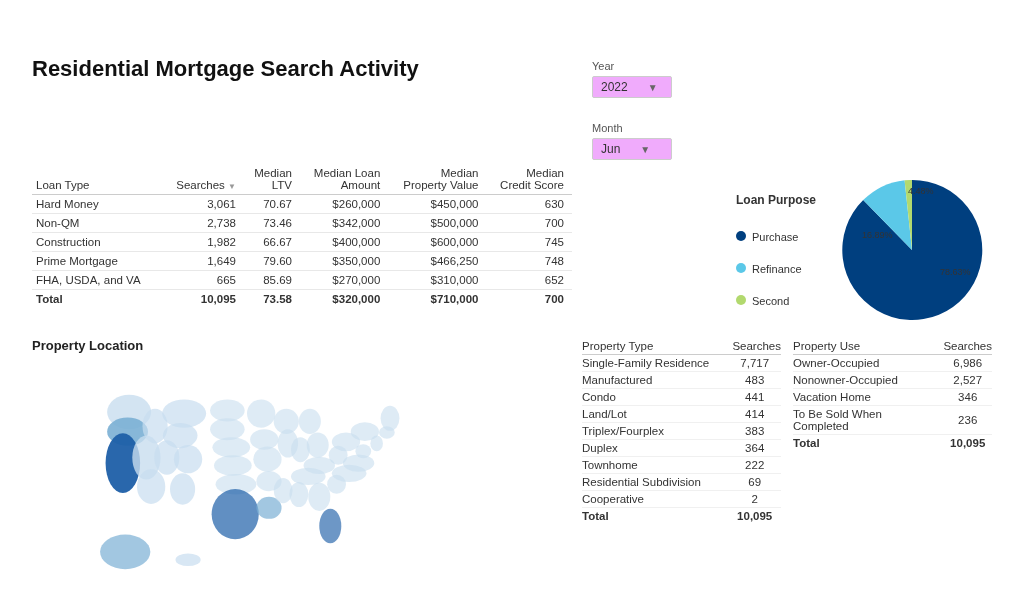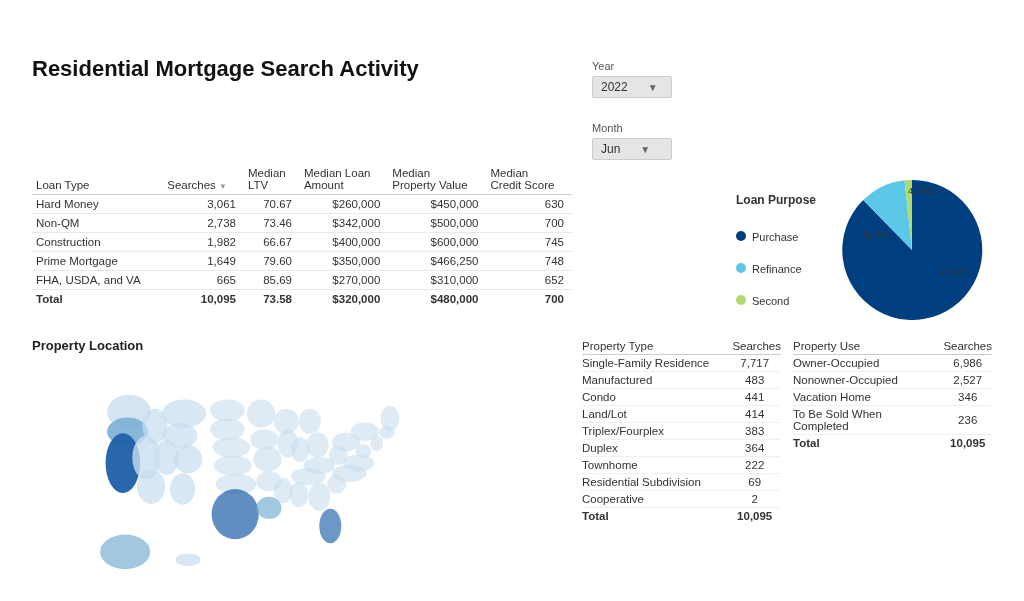--- a/index.html
+++ b/index.html
@@ -50,21 +50,21 @@
       font-size: 11px;
       color: #555;
       font-weight: 500;
     }
     .filter-select {
       display: flex;
       align-items: center;
       border: 1px solid #ccc;
       border-radius: 2px;
       padding: 3px 8px;
-      background: #e5e5e5;
+      background: #f0abfc;
       min-width: 80px;
       cursor: pointer;
       font-size: 12px;
       gap: 20px;
     }
     .filter-select .chevron {
       color: #666;
       font-size: 10px;
     }
     
@@ -72,21 +72,21 @@
       grid-column: 1;
       grid-row: 2;
       padding-top: 4px;
     }
     .loan-table {
       width: 100%;
       border-collapse: collapse;
       font-size: 11.5px;
     }
     .loan-table th {
-      text-align: left;
+      text-align: right;
       font-weight: 500;
       color: #333;
       border-bottom: 1px solid #ccc;
       padding: 3px 8px 3px 4px;
       vertical-align: bottom;
     }
     .loan-table th:first-child {
       text-align: left;
     }
     .loan-table td {
@@ -279,21 +279,21 @@
             <td>85.69</td>
             <td>$270,000</td>
             <td>$310,000</td>
             <td>652</td>
           </tr>
           <tr class="total-row">
             <td>Total</td>
             <td>10,095</td>
             <td>73.58</td>
             <td>$320,000</td>
-            <td>$480,000</td>
+            <td>$710,000</td>
             <td>700</td>
           </tr>
         </tbody>
     </table>
   </div>
 
   <div class="pie-section">
     <div class="pie-container">
       <div style="display:flex;flex-direction:column;gap:20px;align-self:center;">
         <div style="font-size:12px;font-weight:600;margin-bottom:4px;">Loan Purpose</div>

